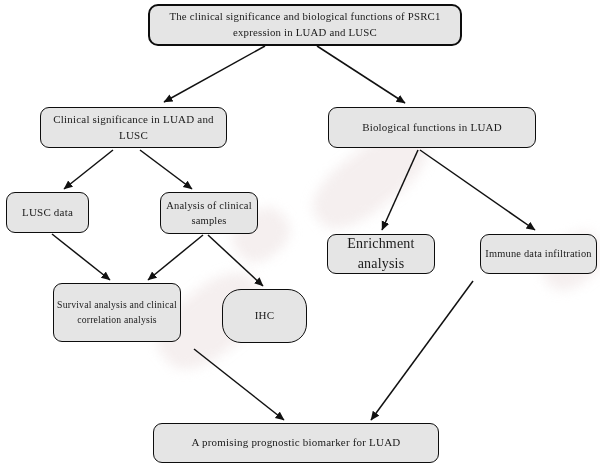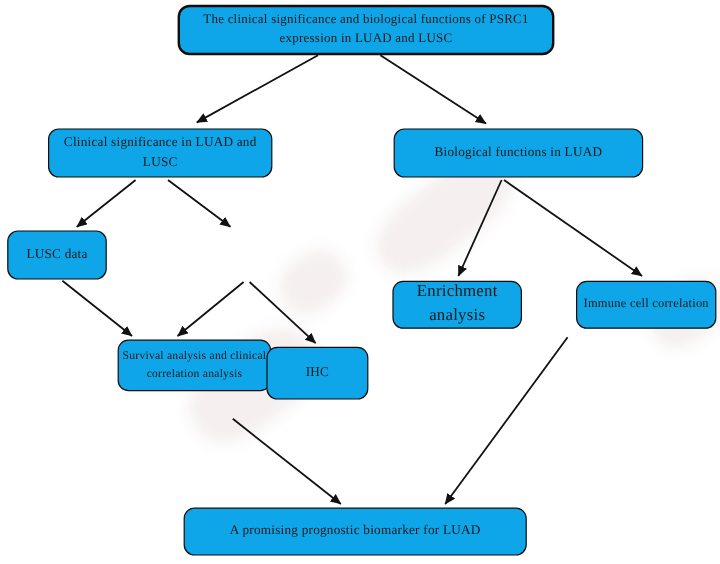--- a/index.html
+++ b/index.html
@@ -2,34 +2,34 @@
 <html><head>
 <meta charset="utf-8">
 <style>
   html,body { margin:0; padding:0; background:#ffffff; }
   #canvas {
     position:relative; width:600px; height:470px; background:#ffffff;
     font-family:"Liberation Serif","DejaVu Serif",serif; overflow:hidden;
   }
   .node {
     position:absolute; box-sizing:border-box;
-    border:1.7px solid #0d0d0d; border-radius:9px; background:#0ea5e9;
+    border:1.7px solid #0d0d0d; border-radius:9px; background:#e5e5e5;
     display:flex; align-items:center; justify-content:center; text-align:center;
     font-size:11px; line-height:1.45; color:#1a1a1a; letter-spacing:0.2px;
     padding:2px 6px; z-index:2;
   }
   #n-root       { left:148px; top:4px;   width:314px; height:42px; font-size:10.8px; border-width:2px; border-radius:10px; }
   #n-clinical   { left:40px;  top:107px; width:187px; height:41px; }
   #n-biological { left:328px; top:107px; width:208px; height:41px; }
   #n-tcga       { left:6px;   top:192px; width:83px;  height:41px; }
   #n-samples    { left:160px; top:192px; width:98px;  height:42px; font-size:10.5px; padding:2px 4px; }
   #n-enrichment { left:327px; top:234px; width:108px; height:40px; font-size:14px; padding:2px 4px; }
   #n-immune     { left:480px; top:234px; width:117px; height:40px; font-size:10.4px; padding:2px 3px; }
-  #n-survival   { left:53px;  top:283px; width:128px; height:43px; font-size:9.7px;  padding:2px 2px;margin-left:45px; }
-  #n-ihc        { left:222px; top:289px; width:85px;  height:44px; }
+  #n-survival   { left:53px;  top:283px; width:128px; height:59px; font-size:9.7px;  padding:2px 2px; }
+  #n-ihc        { left:222px; top:289px; width:85px;  height:54px;border-radius:19px; }
   #n-conclusion { left:153px; top:423px; width:286px; height:40px; }
   #arrow-layer { position:absolute; left:0; top:0; z-index:1; }
   .wm {
     position:absolute; z-index:0; transform:rotate(-38deg);
     background:rgba(222,202,202,0.30); filter:blur(6px); border-radius:40%;
     pointer-events:none;
   }
   #wm-1 { left:305px; top:150px; width:130px; height:58px; }
   #wm-2 { left:152px; top:288px; width:118px; height:66px; }
   #wm-3 { left:540px; top:238px; width:66px;  height:46px; }
@@ -61,19 +61,20 @@
     <line x1="418" y1="150" x2="382" y2="230" stroke="#111111" stroke-width="1.5" marker-end="url(#ah)"></line>
     <line x1="420" y1="150" x2="535" y2="230" stroke="#111111" stroke-width="1.5" marker-end="url(#ah)"></line>
     <line x1="194" y1="349" x2="284" y2="420" stroke="#111111" stroke-width="1.5" marker-end="url(#ah)"></line>
     <line x1="473" y1="281" x2="371" y2="420" stroke="#111111" stroke-width="1.5" marker-end="url(#ah)"></line>
   </svg>
 
   <div class="node" id="n-root">The clinical significance and biological functions of PSRC1 expression in LUAD and LUSC</div>
   <div class="node" id="n-clinical">Clinical significance in LUAD and LUSC</div>
   <div class="node" id="n-biological">Biological functions in LUAD</div>
   <div class="node" id="n-tcga">LUSC data</div>
+  <div class="node" id="n-samples">Analysis of clinical samples</div>
   <div class="node" id="n-enrichment">Enrichment analysis</div>
-  <div class="node" id="n-immune">Immune cell correlation</div>
+  <div class="node" id="n-immune">Immune data infiltration</div>
   <div class="node" id="n-survival">Survival analysis and clinical correlation analysis</div>
   <div class="node" id="n-ihc">IHC</div>
   <div class="node" id="n-conclusion">A promising prognostic biomarker for LUAD</div>
 
 </div>
 
 </body></html>

